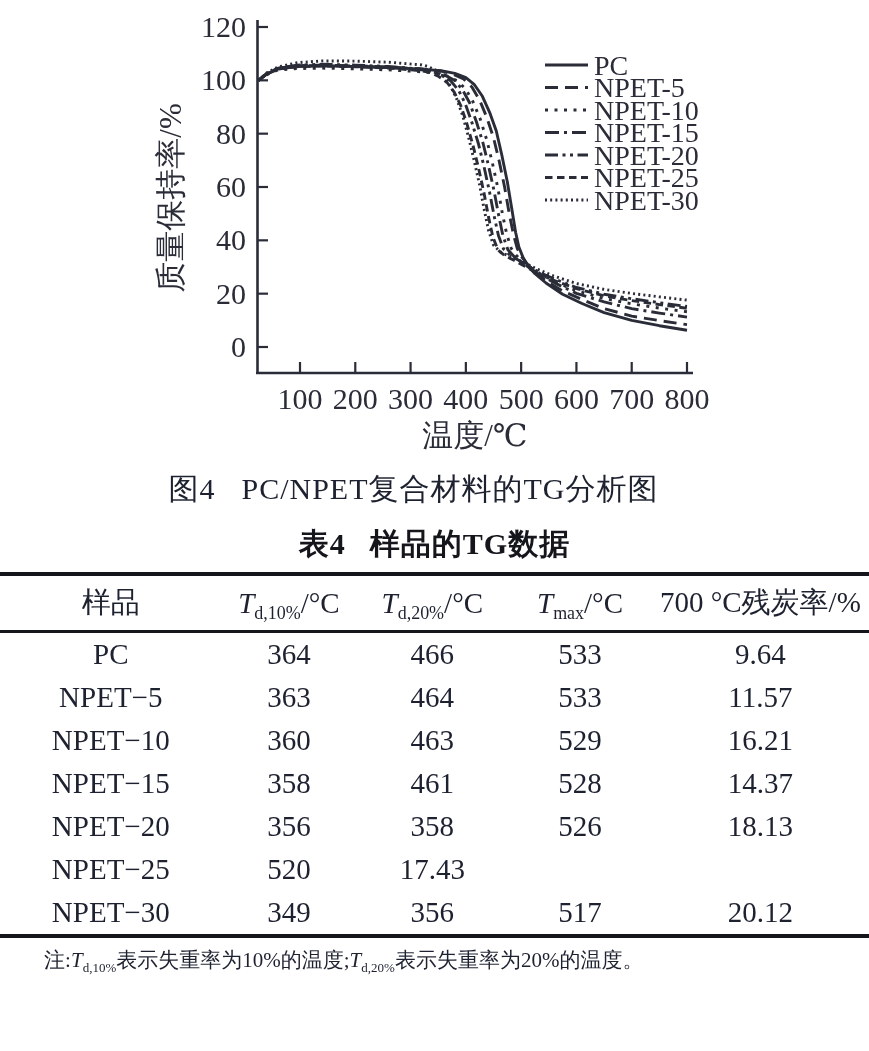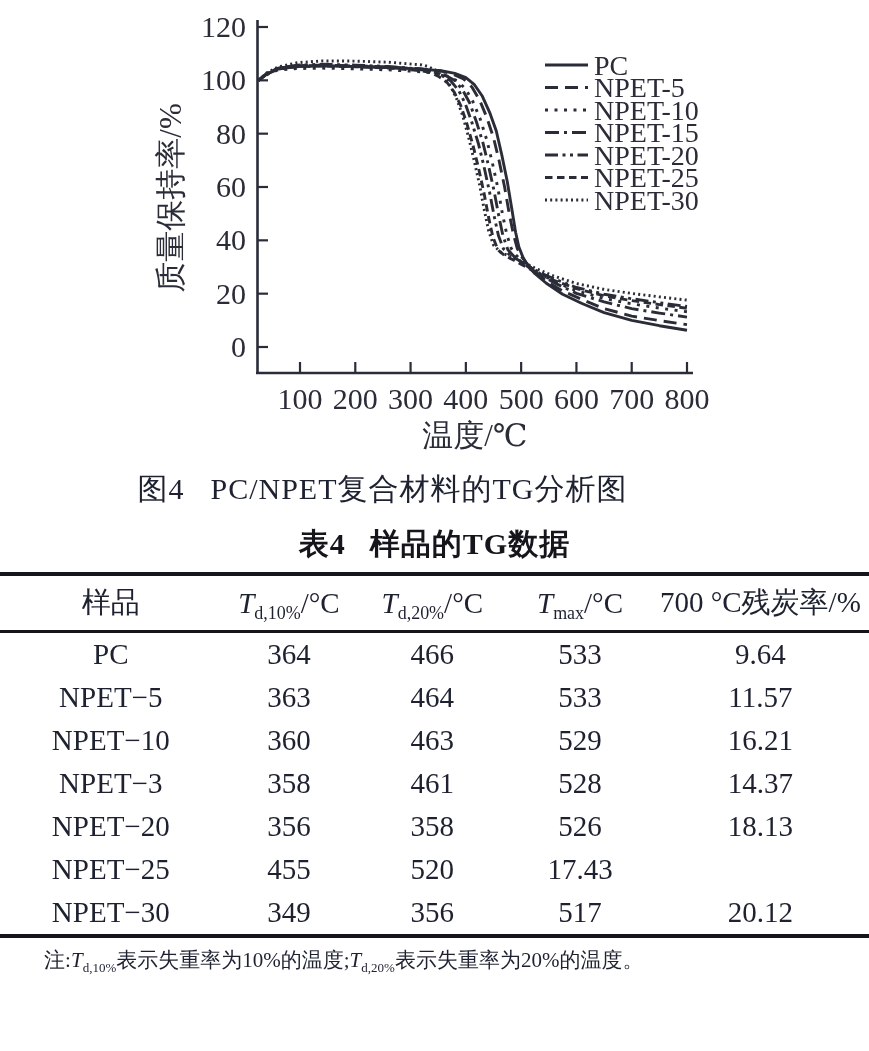--- a/index.html
+++ b/index.html
@@ -3,21 +3,21 @@
 <meta charset="utf-8">
 <style>
   html,body{margin:0;padding:0;background:#ffffff;}
   .page{
     position:relative;width:869px;height:1051px;background:#ffffff;overflow:hidden;
     font-family:"Liberation Serif","DejaVu Serif",serif;color:#1e2230;
   }
   #tg-chart{position:absolute;top:0;left:0;}
   .fig-caption{
     position:absolute;top:469px;left:0;width:765px;text-align:center;
-    font-size:30px;color:#1e2230;letter-spacing:1px;
+    font-size:30px;color:#1e2230;letter-spacing:1px;padding-left:31px;
   }
   .fig-caption .lbl{margin-right:26px;}
   .table-title{
     position:absolute;top:524px;left:0;width:869px;text-align:center;
     font-size:30px;font-weight:bold;color:#15161c;letter-spacing:1px;
   }
   .table-title .lbl{margin-right:24px;}
   .tg-table{
     position:absolute;top:572px;left:0;width:869px;
     border-top:4px solid #15161c;border-bottom:4px solid #15161c;
@@ -131,36 +131,35 @@
       <div class="cell">11.57</div>
     </div>
     <div class="trow">
       <div class="cell">NPET−10</div>
       <div class="cell">360</div>
       <div class="cell">463</div>
       <div class="cell">529</div>
       <div class="cell">16.21</div>
     </div>
     <div class="trow">
-      <div class="cell">NPET−3</div>
+      <div class="cell">NPET−15</div>
       <div class="cell">358</div>
       <div class="cell">461</div>
       <div class="cell">528</div>
       <div class="cell">14.37</div>
     </div>
     <div class="trow">
       <div class="cell">NPET−20</div>
       <div class="cell">356</div>
       <div class="cell">358</div>
       <div class="cell">526</div>
       <div class="cell">18.13</div>
     </div>
     <div class="trow">
       <div class="cell">NPET−25</div>
-      <div class="cell">455</div>
       <div class="cell">520</div>
       <div class="cell">17.43</div>
     </div>
     <div class="trow">
       <div class="cell">NPET−30</div>
       <div class="cell">349</div>
       <div class="cell">356</div>
       <div class="cell">517</div>
       <div class="cell">20.12</div>
     </div>

